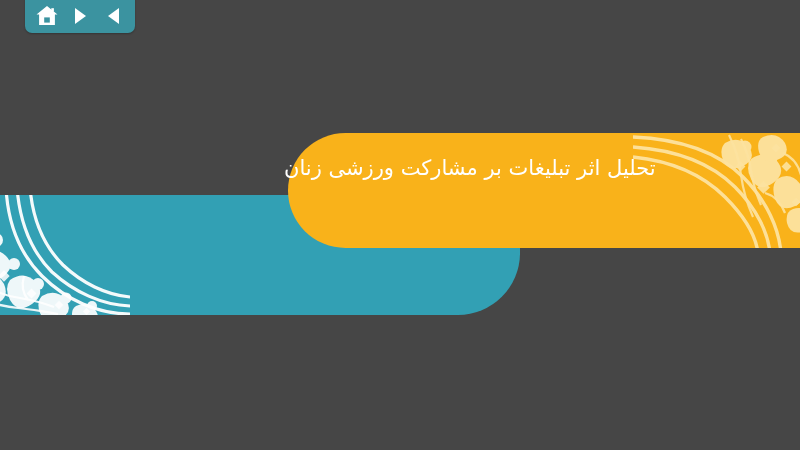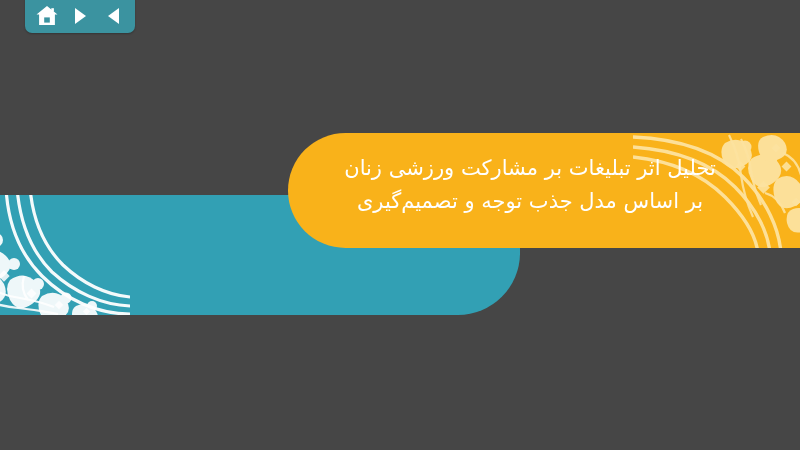--- a/index.html
+++ b/index.html
@@ -85,24 +85,24 @@
     right: 0;
     top: 0;
     width: 175px;
     height: 120px;
     pointer-events: none;
   }
 
   
   #title-block {
     position: absolute;
-    left: 300px;
+    left: 284px;
     top: 152px;
     width: 460px;
-    text-align: center;
+    text-align: left;
     z-index: 30;
     direction: rtl;
   }
   .title-line {
     color: #ffffff;
     font-size: 21px;
     line-height: 33px;
     font-weight: 400;
     white-space: nowrap;
     font-family: "DejaVu Sans", sans-serif;
@@ -177,21 +177,20 @@
         <path d="M108 6 q8 16 10 32 q3 18 10 34"></path>
         <path d="M96 2 q10 20 12 40 q3 22 12 42"></path>
         <path d="M150 20 q14 6 18 22"></path>
         <path d="M132 60 q14 4 20 20"></path>
       </g>
     </svg>
   </div>
 
   <div id="title-block">
     <div class="title-line">تحلیل اثر تبلیغات بر مشارکت ورزشی زنان</div>
-    <div class="title-line">بر اساس مدل جذب توجه و تصمیم‌گیری</div>
   </div>
 
   <div id="navbar">
     <button class="nav-btn" title="Back">
       <span>
         <svg width="17" height="18" viewBox="0 0 17 18" xmlns="http://www.w3.org/2000/svg">
           <path d="M14 1 L3 9 L14 17 Z" fill="#ffffff"></path>
         </svg>
       </span>
     </button>

